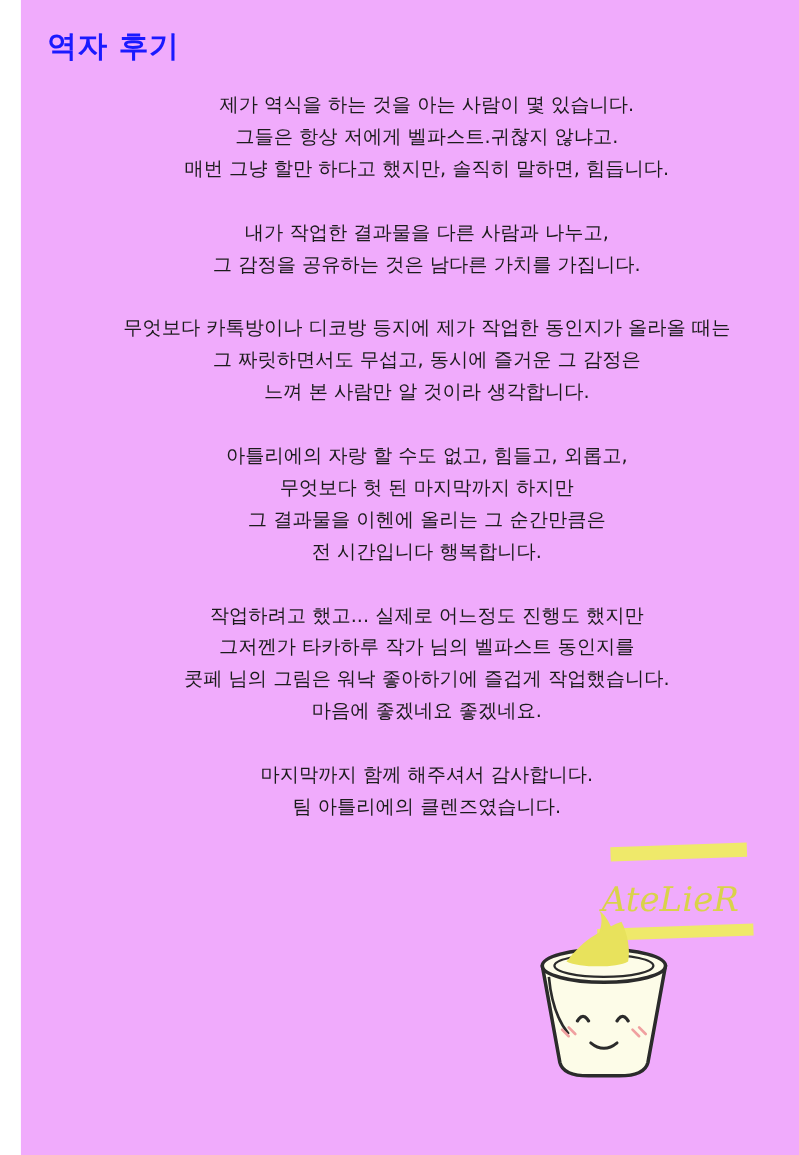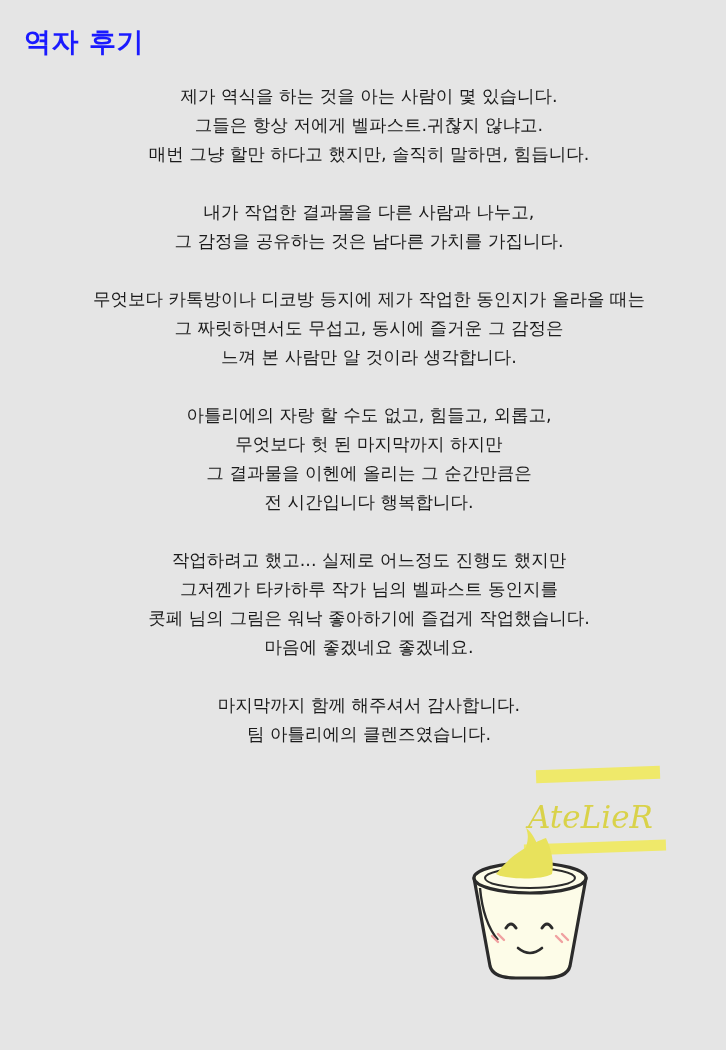--- a/index.html
+++ b/index.html
@@ -11,21 +11,22 @@
     width: 726px;
     height: 1050px;
     position: relative;
     overflow: hidden;
     font-family: "DejaVu Sans", "Liberation Sans", sans-serif;
   }
 
   .page {
     position: absolute;
     inset: 0;
-    background: #e5e5e5;
+    background: #f0abfc;
+    margin-left: 19px;
   }
 
   .title {
     position: absolute;
     left: 24px;
     top: 24px;
     font-size: 27px;
     font-weight: bold;
     color: #1a1aff;
     letter-spacing: 0.5px;

